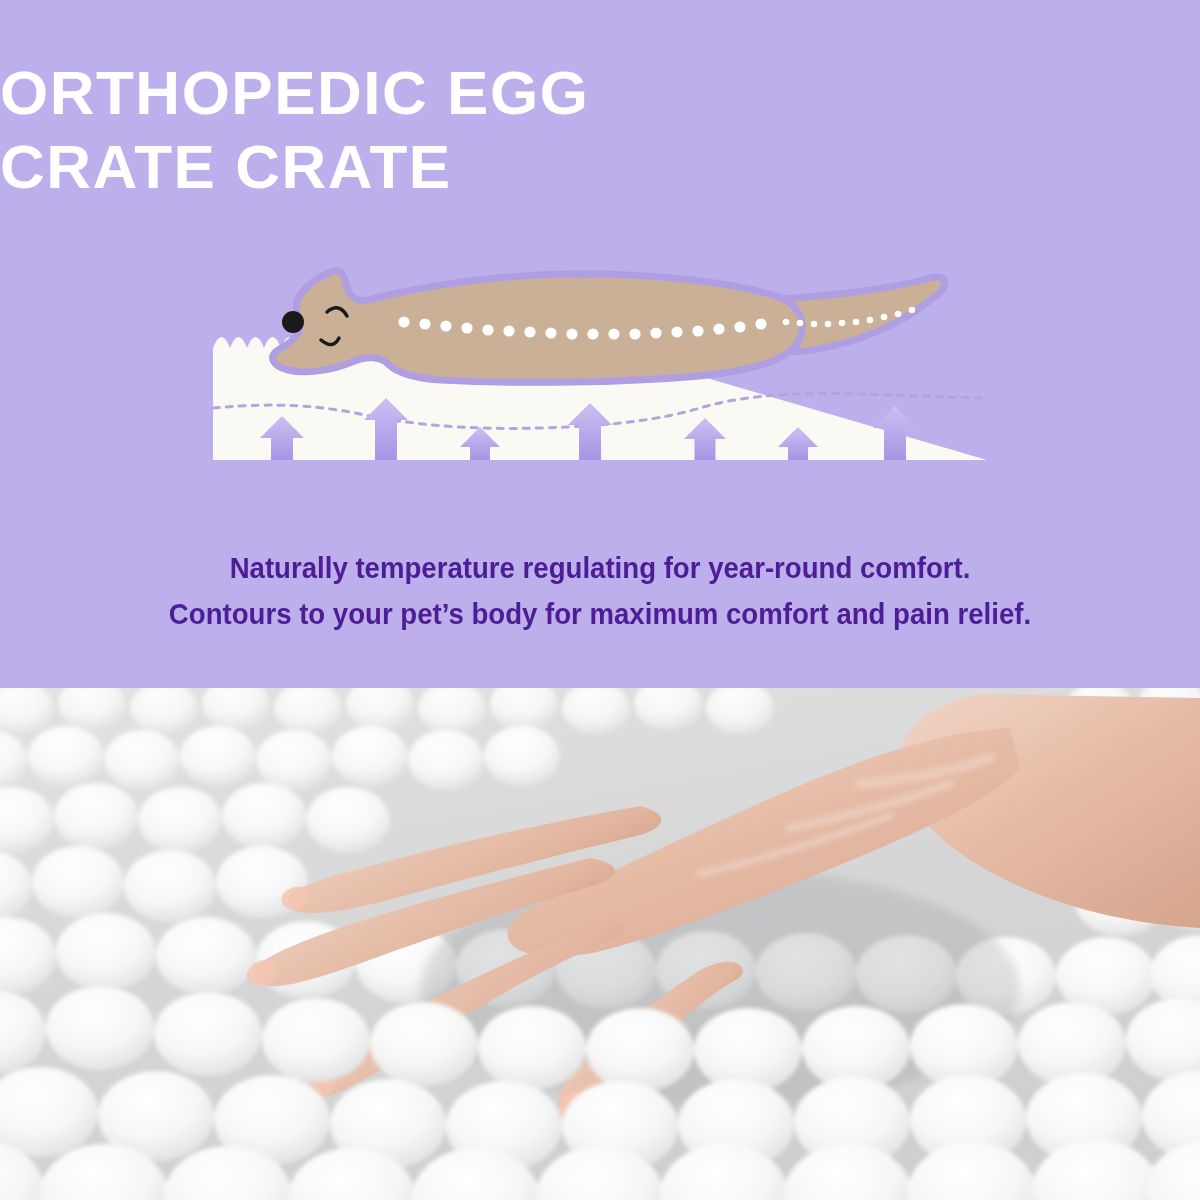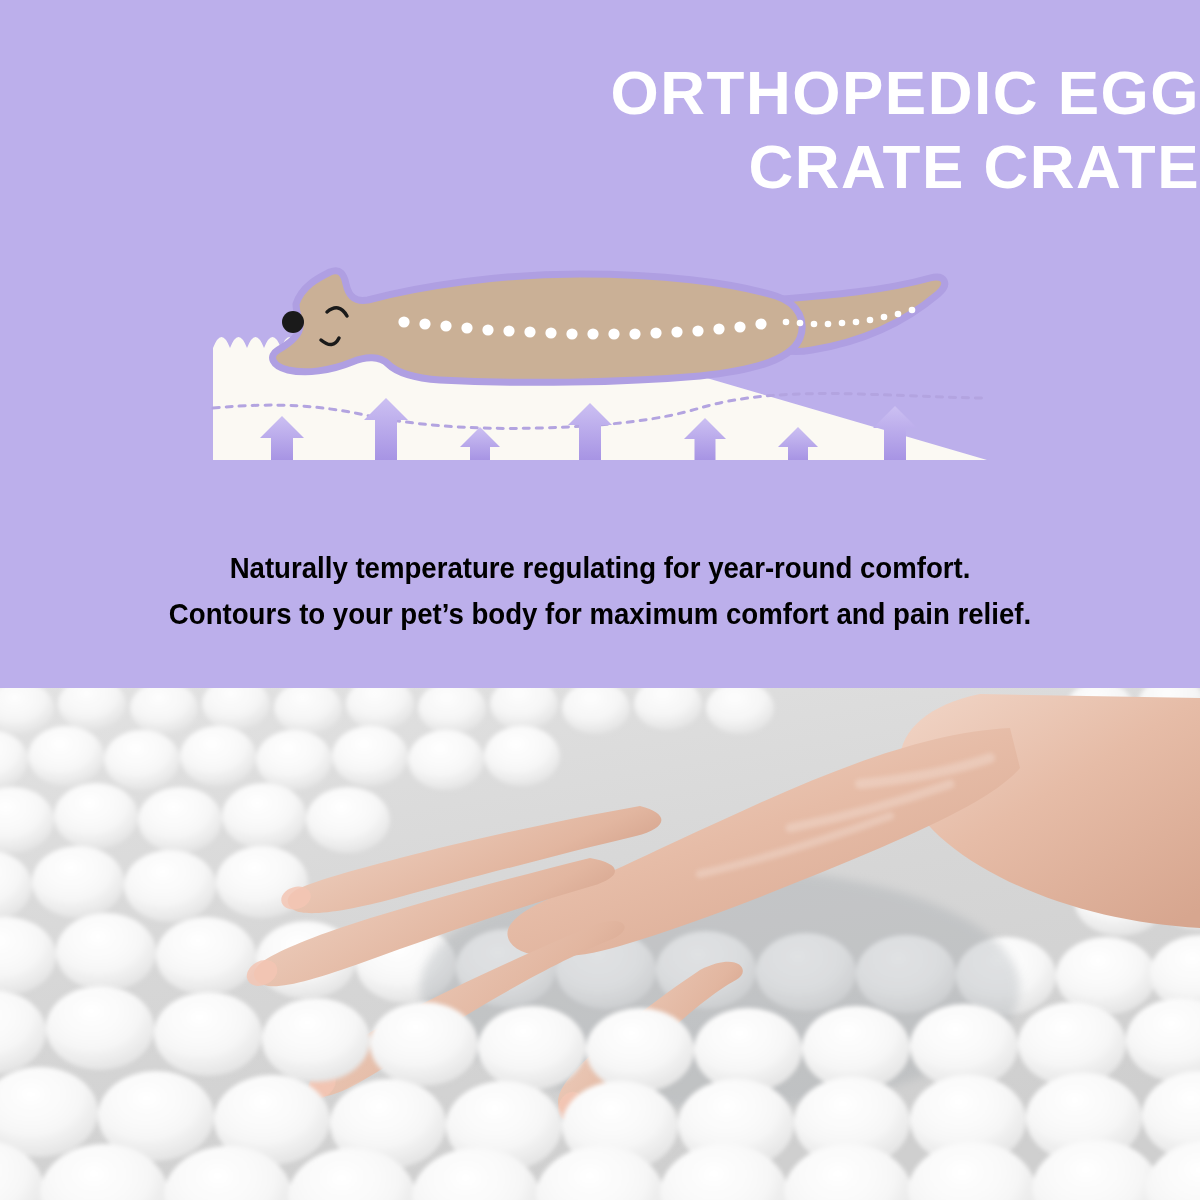--- a/index.html
+++ b/index.html
@@ -18,21 +18,21 @@
   .hero-panel {
     position:absolute; left:0; top:0;
     width:1200px; height:688px;
     background:#BCAFEB;
     overflow:hidden;
   }
 
   .headline {
     position:absolute; left:0; top:56px;
     width:1200px;
-    text-align:right;
+    text-align:left;
     color:#FFFFFF;
     font-family:"Liberation Sans", sans-serif;
     font-weight:bold;
     font-size:62px;
     line-height:74px;
     letter-spacing:1.5px;
   }
   .headline .hl-line { display:block; white-space:nowrap; }
 
   
@@ -40,21 +40,21 @@
     position:absolute; left:0; top:230px;
     width:1200px; height:250px;
   }
   .illustration svg { display:block; width:1200px; height:250px; }
 
   
   .benefits {
     position:absolute; left:0; top:545px;
     width:1200px;
     text-align:center;
-    color:#000000;
+    color:#4c1d95;
   }
   .benefit-line {
     display:block;
     font-family:"Liberation Sans", sans-serif;
     font-weight:bold;
     font-size:30px;
     line-height:46px;
     white-space:nowrap;
     transform:scaleX(0.92);
   }

